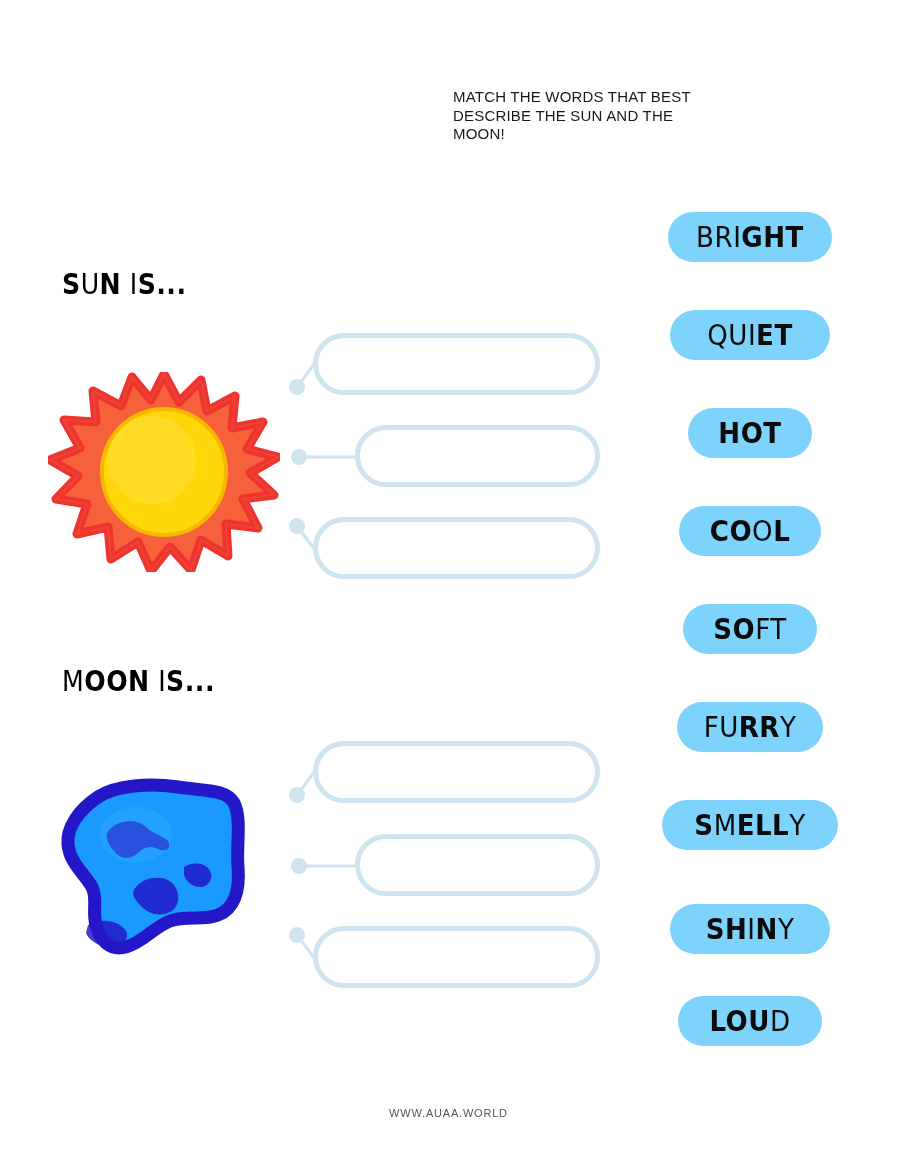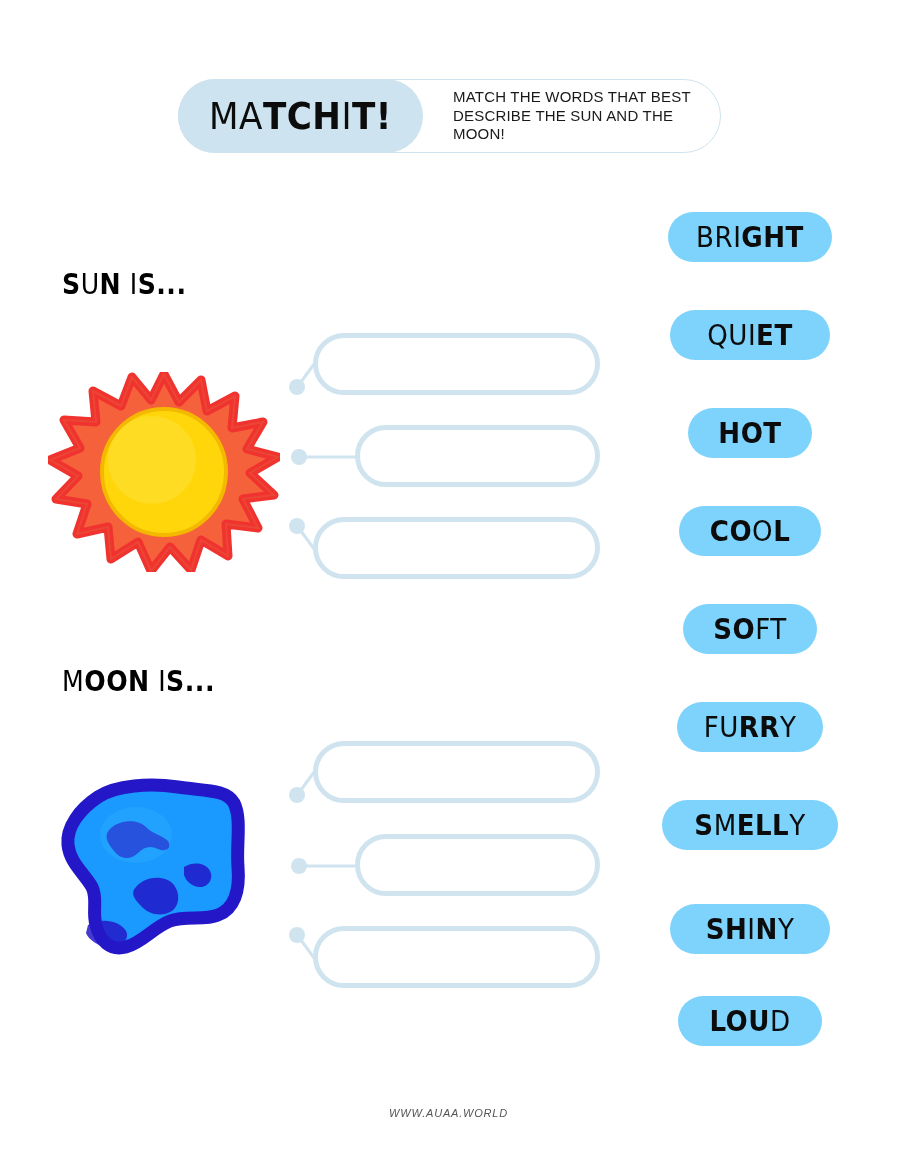--- a/index.html
+++ b/index.html
@@ -143,39 +143,27 @@
   
   #footer {
     position: absolute;
     left: 0;
     top: 1107px;
     width: 897px;
     text-align: center;
     color: #555555;
     font-size: 11px;
     letter-spacing: 0.8px;
-    font-style: italic;
   }
 </style>
 </head>
 <body>
 
 <div id="page">
 
-  <div id="header-band">
-    <div id="header-outline"></div>
-    <div id="header-title-pill"></div>
-    <div id="header-title">
-        <span class="thin">MA</span>
-        <span class="fat">TCH</span>
-        <span class="thin"> </span>
-        <span class="thin">I</span>
-        <span class="fat">T!</span>
-      </div>
-  </div>
   <div id="header-instructions">MATCH THE WORDS THAT BEST DESCRIBE THE SUN AND THE MOON!</div>
 
   <div class="section-heading" id="heading-sun"><span class="fat">S</span><span class="thin">U</span><span class="fat">N</span><span class="thin"> </span><span class="thin">I</span><span class="fat">S...</span></div>
 
   <svg id="sun-illustration" viewBox="0 0 232 200">
     <g>
 
       <path d="M116 2 L131 30 L153 8 L159 39 L187 24 L184 56 L215 50 L199 77 L230 85
                L202 101 L226 123 L195 127 L210 156 L178 152 L180 184 L153 168 L143 198
                L122 175 L103 199 L90 170 L63 187 L60 155 L29 162 L39 132 L8 127

